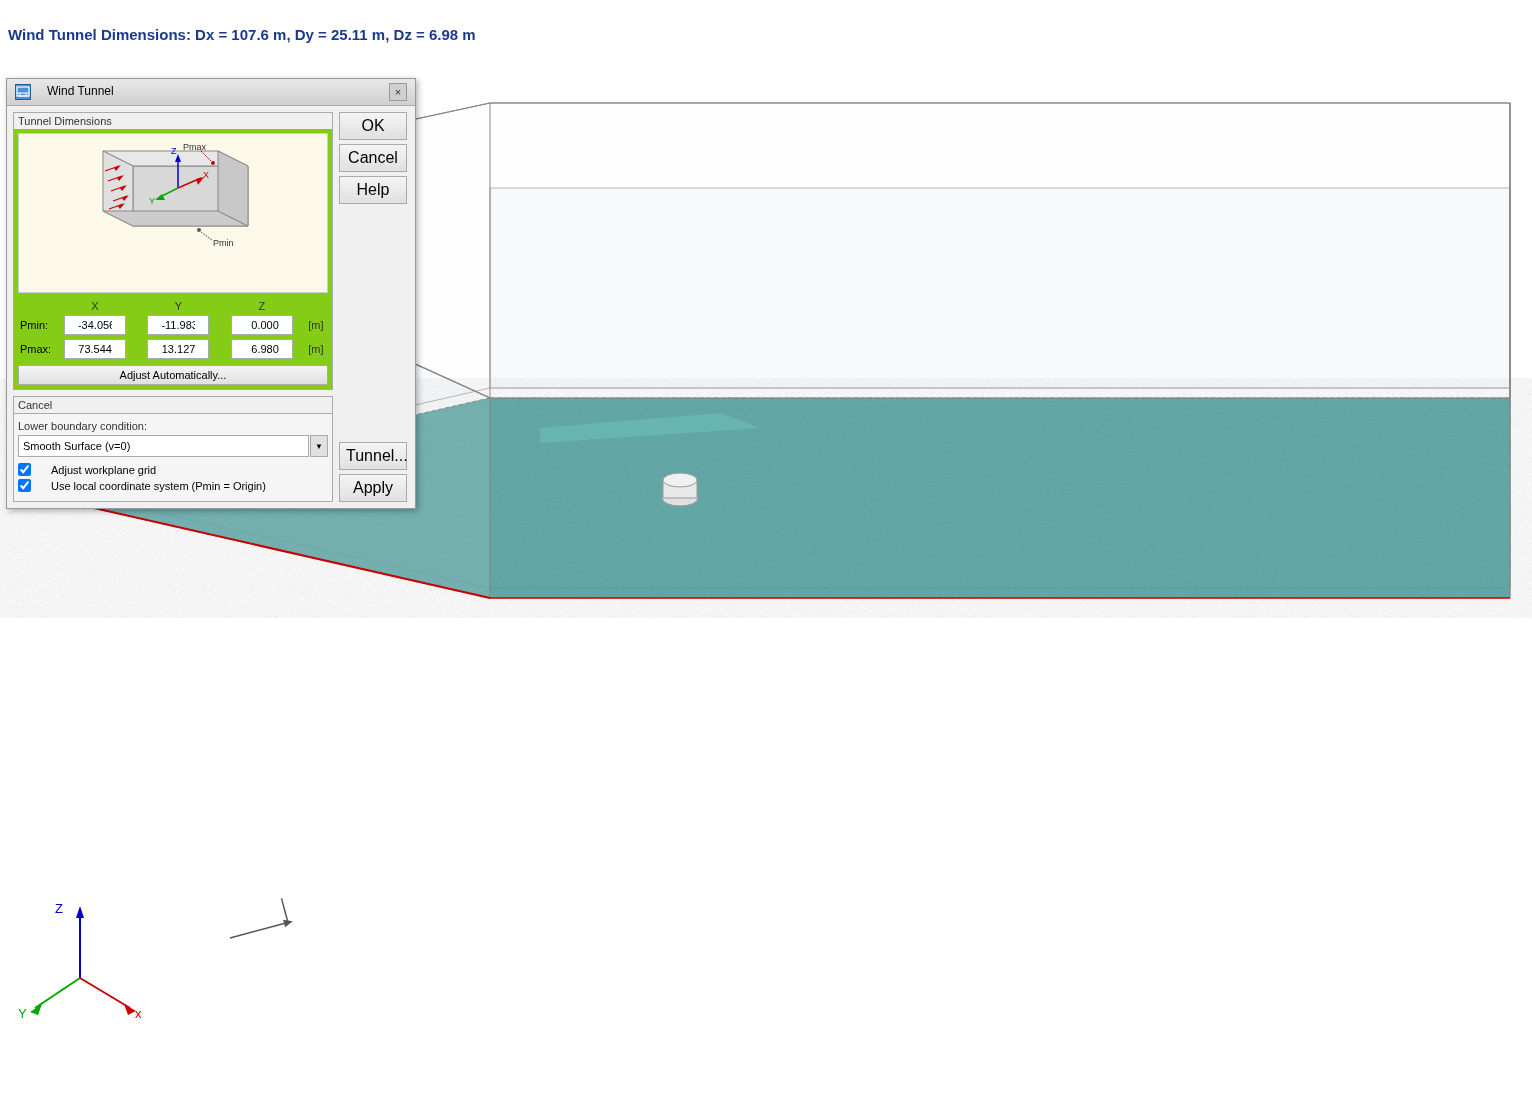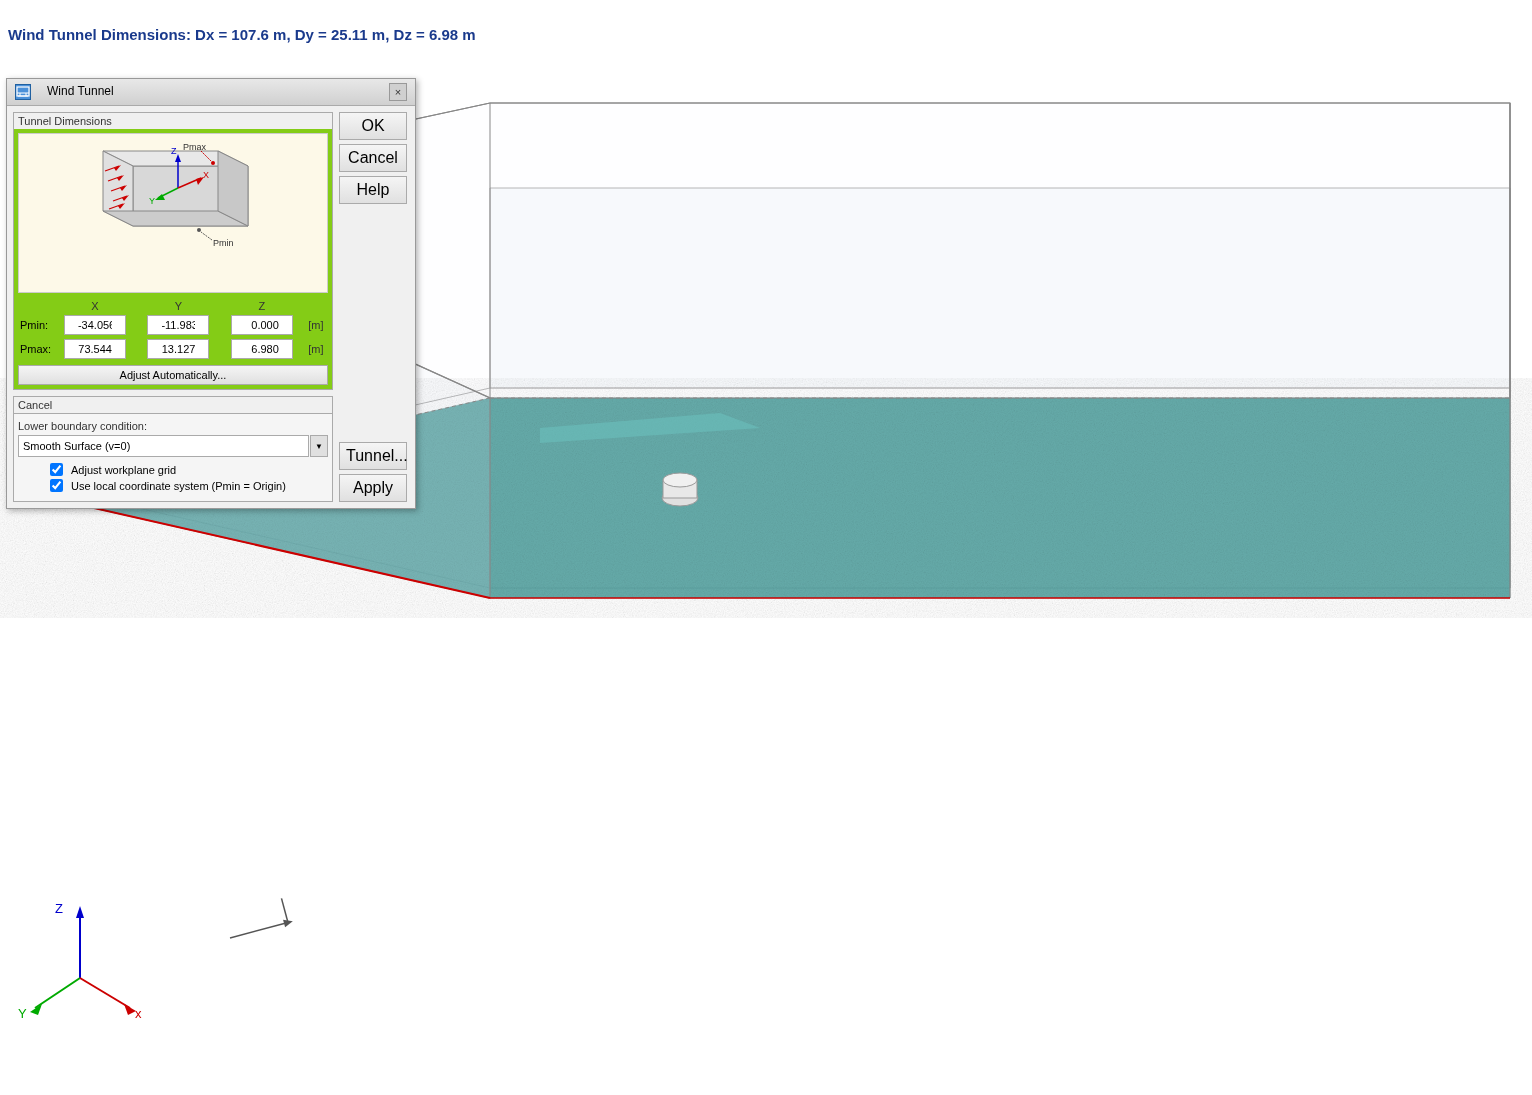--- a/index.html
+++ b/index.html
@@ -240,24 +240,23 @@
       align-items: center;
       justify-content: center;
       font-size: 8px;
       cursor: pointer;
       margin-left: -1px;
     }
 
     .checkbox-row {
       display: flex;
       align-items: center;
-      gap: 8px;
+      gap: 20px;
       margin-bottom: 3px;
       font-size: 11px;
-      margin-left: 32px;
     }
 
     .checkbox-row input[type="checkbox"] {
       width: 13px;
       height: 13px;
     }
 
     
     .dialog-btn {
       width: 68px;

